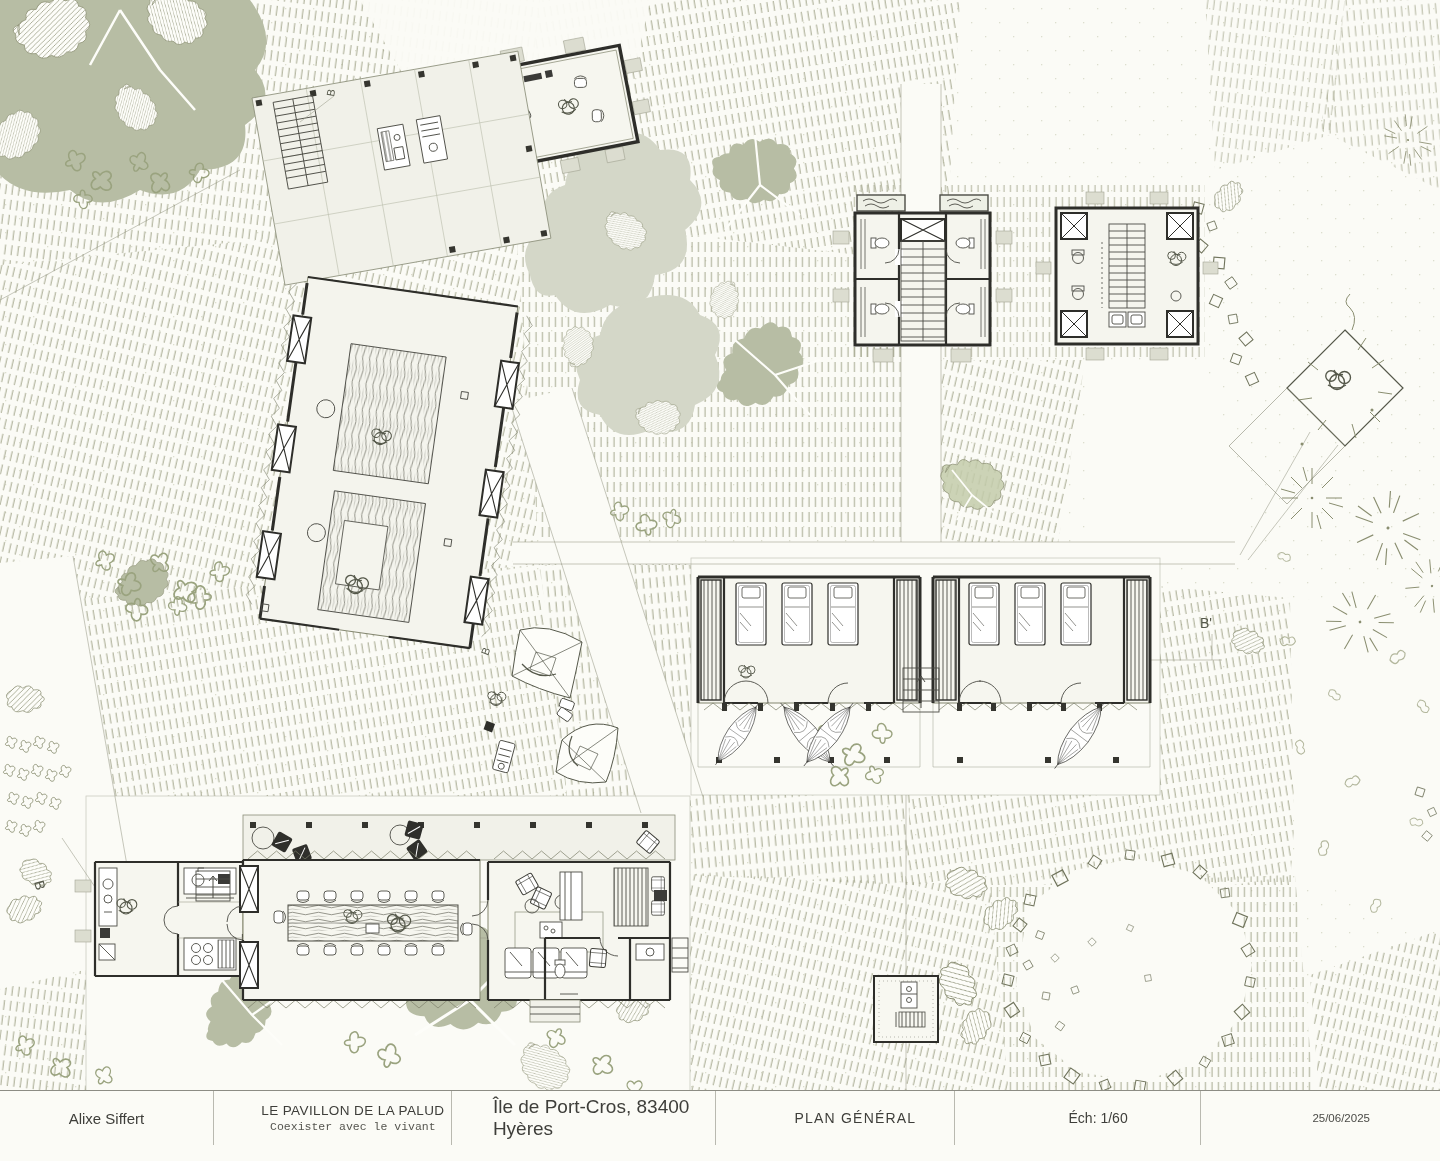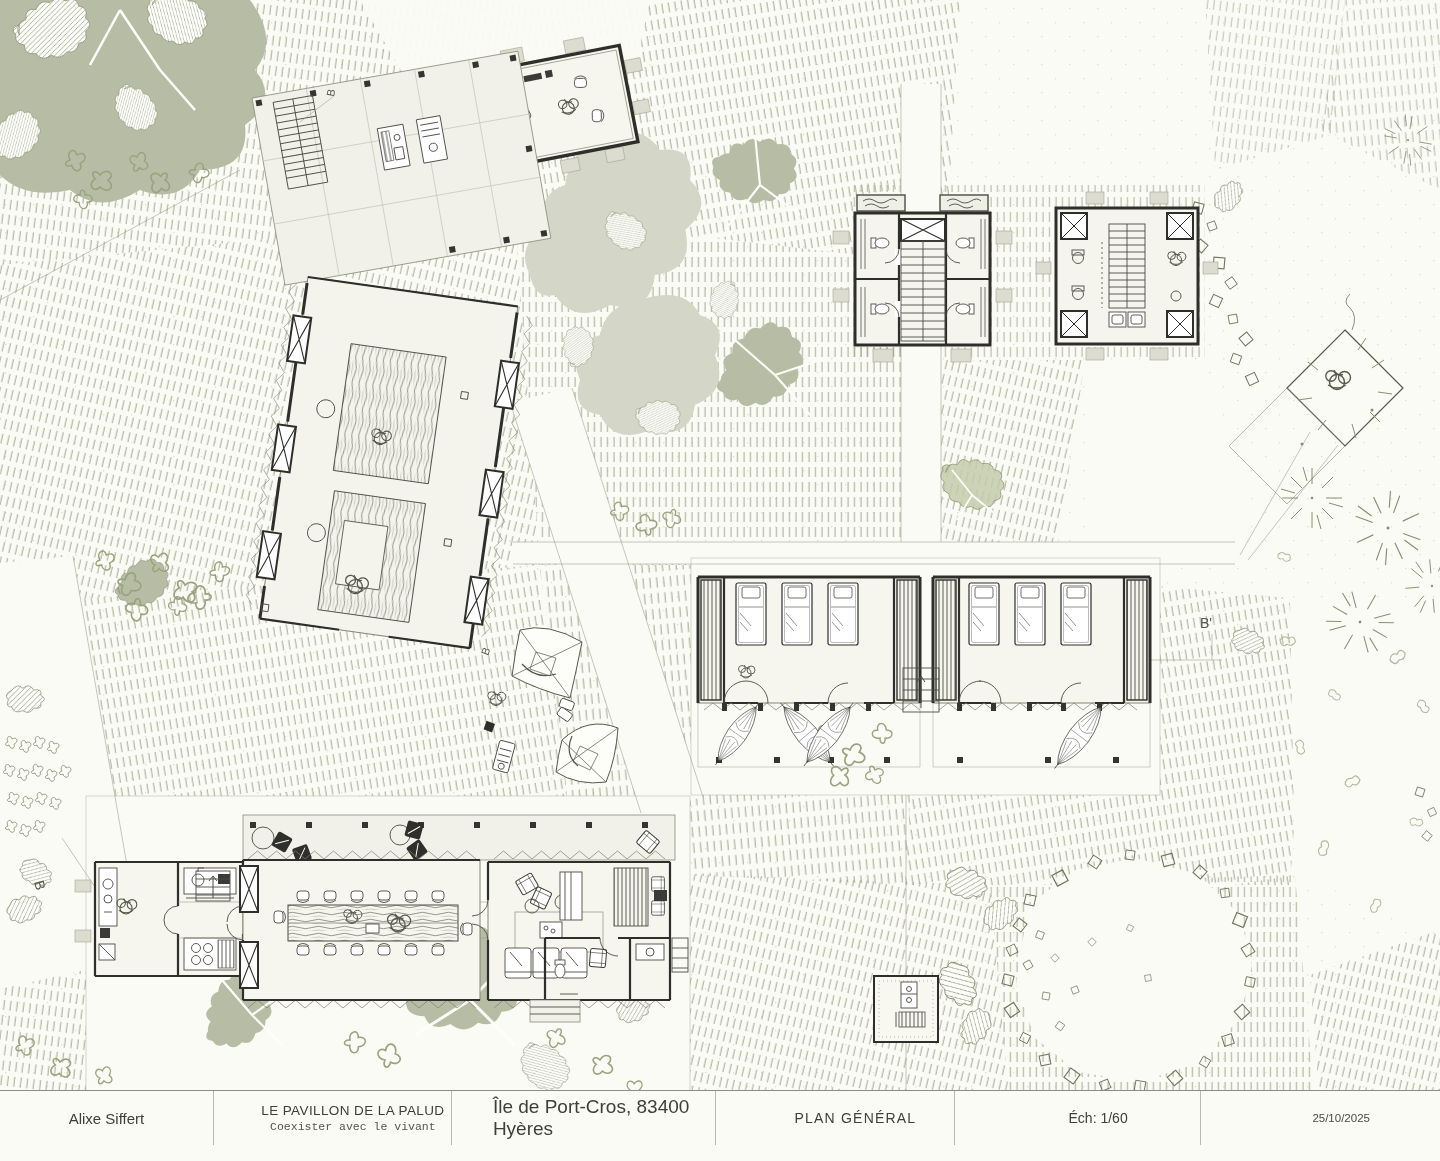--- a/index.html
+++ b/index.html
@@ -761,16 +761,16 @@
   <div class="tb-cell tb-location">
     <span>Île de Port-Cros, 83400 Hyères</span>
   </div>
   <div class="tb-cell tb-drawing">
     <span>PLAN GÉNÉRAL</span>
   </div>
   <div class="tb-cell tb-scale">
     <span>Éch: 1/60</span>
   </div>
   <div class="tb-cell tb-date">
-    <span>25/10/2025</span>
+    <span>25/06/2025</span>
   </div>
 </div>
 </div>
 
 </body></html>

